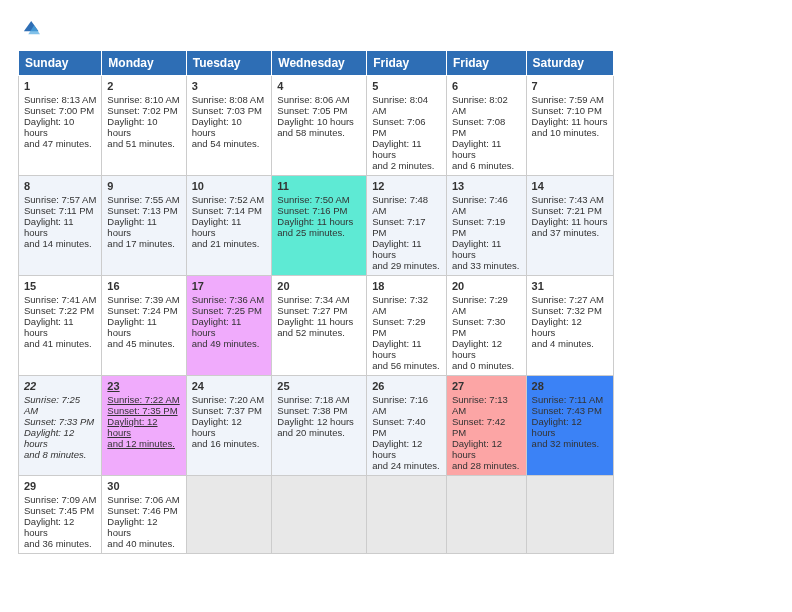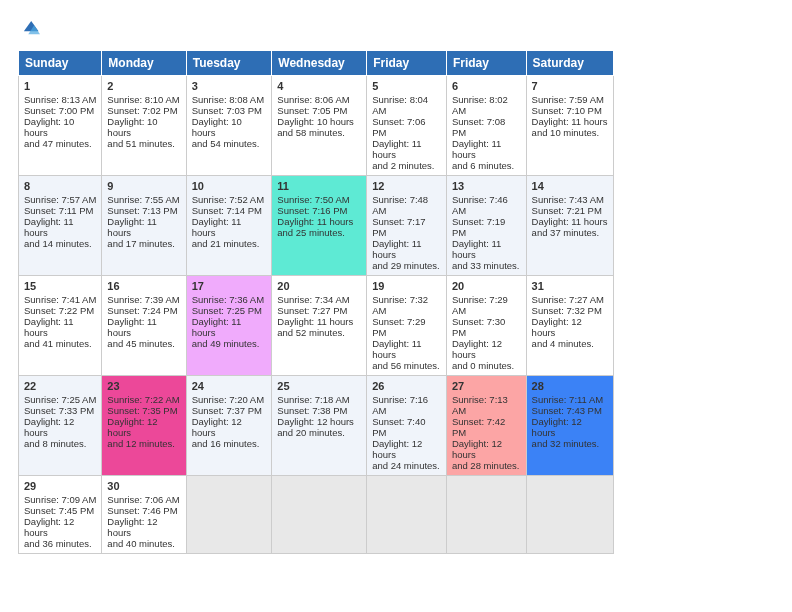--- a/index.html
+++ b/index.html
@@ -194,38 +194,38 @@
       </td>
           <td style="background: #f0abfc;">
         <span class="day-number">17</span>
         <span>Sunrise: 7:36 AM<br>Sunset: 7:25 PM<br>Daylight: 11 hours<br>and 49 minutes.</span>
       </td>
           <td style="background: rgb(255, 255, 255);">
         <span class="day-number">20</span>
         <span>Sunrise: 7:34 AM<br>Sunset: 7:27 PM<br>Daylight: 11 hours<br>and 52 minutes.</span>
       </td>
           <td style="background: rgb(255, 255, 255);">
-        <span class="day-number">19</span>
+        <span class="day-number">18</span>
         <span>Sunrise: 7:32 AM<br>Sunset: 7:29 PM<br>Daylight: 11 hours<br>and 56 minutes.</span>
       </td>
           <td style="background: rgb(255, 255, 255);">
         <span class="day-number">20</span>
         <span>Sunrise: 7:29 AM<br>Sunset: 7:30 PM<br>Daylight: 12 hours<br>and 0 minutes.</span>
       </td>
           <td style="background: rgb(255, 255, 255);">
         <span class="day-number">31</span>
         <span>Sunrise: 7:27 AM<br>Sunset: 7:32 PM<br>Daylight: 12 hours<br>and 4 minutes.</span>
       </td>
         </tr>
         <tr>
-          <td style="background: rgb(240, 244, 250);">
+          <td style="background: rgb(240, 244, 250); font-style: italic;">
         <span class="day-number">22</span>
         <span>Sunrise: 7:25 AM<br>Sunset: 7:33 PM<br>Daylight: 12 hours<br>and 8 minutes.</span>
       </td>
-          <td style="background: #ec4899;">
+          <td style="background: #f0abfc; text-decoration: underline;">
         <span class="day-number">23</span>
         <span>Sunrise: 7:22 AM<br>Sunset: 7:35 PM<br>Daylight: 12 hours<br>and 12 minutes.</span>
       </td>
           <td style="background: rgb(240, 244, 250);">
         <span class="day-number">24</span>
         <span>Sunrise: 7:20 AM<br>Sunset: 7:37 PM<br>Daylight: 12 hours<br>and 16 minutes.</span>
       </td>
           <td style="background: rgb(240, 244, 250);">
         <span class="day-number">25</span>
         <span>Sunrise: 7:18 AM<br>Sunset: 7:38 PM<br>Daylight: 12 hours<br>and 20 minutes.</span>

